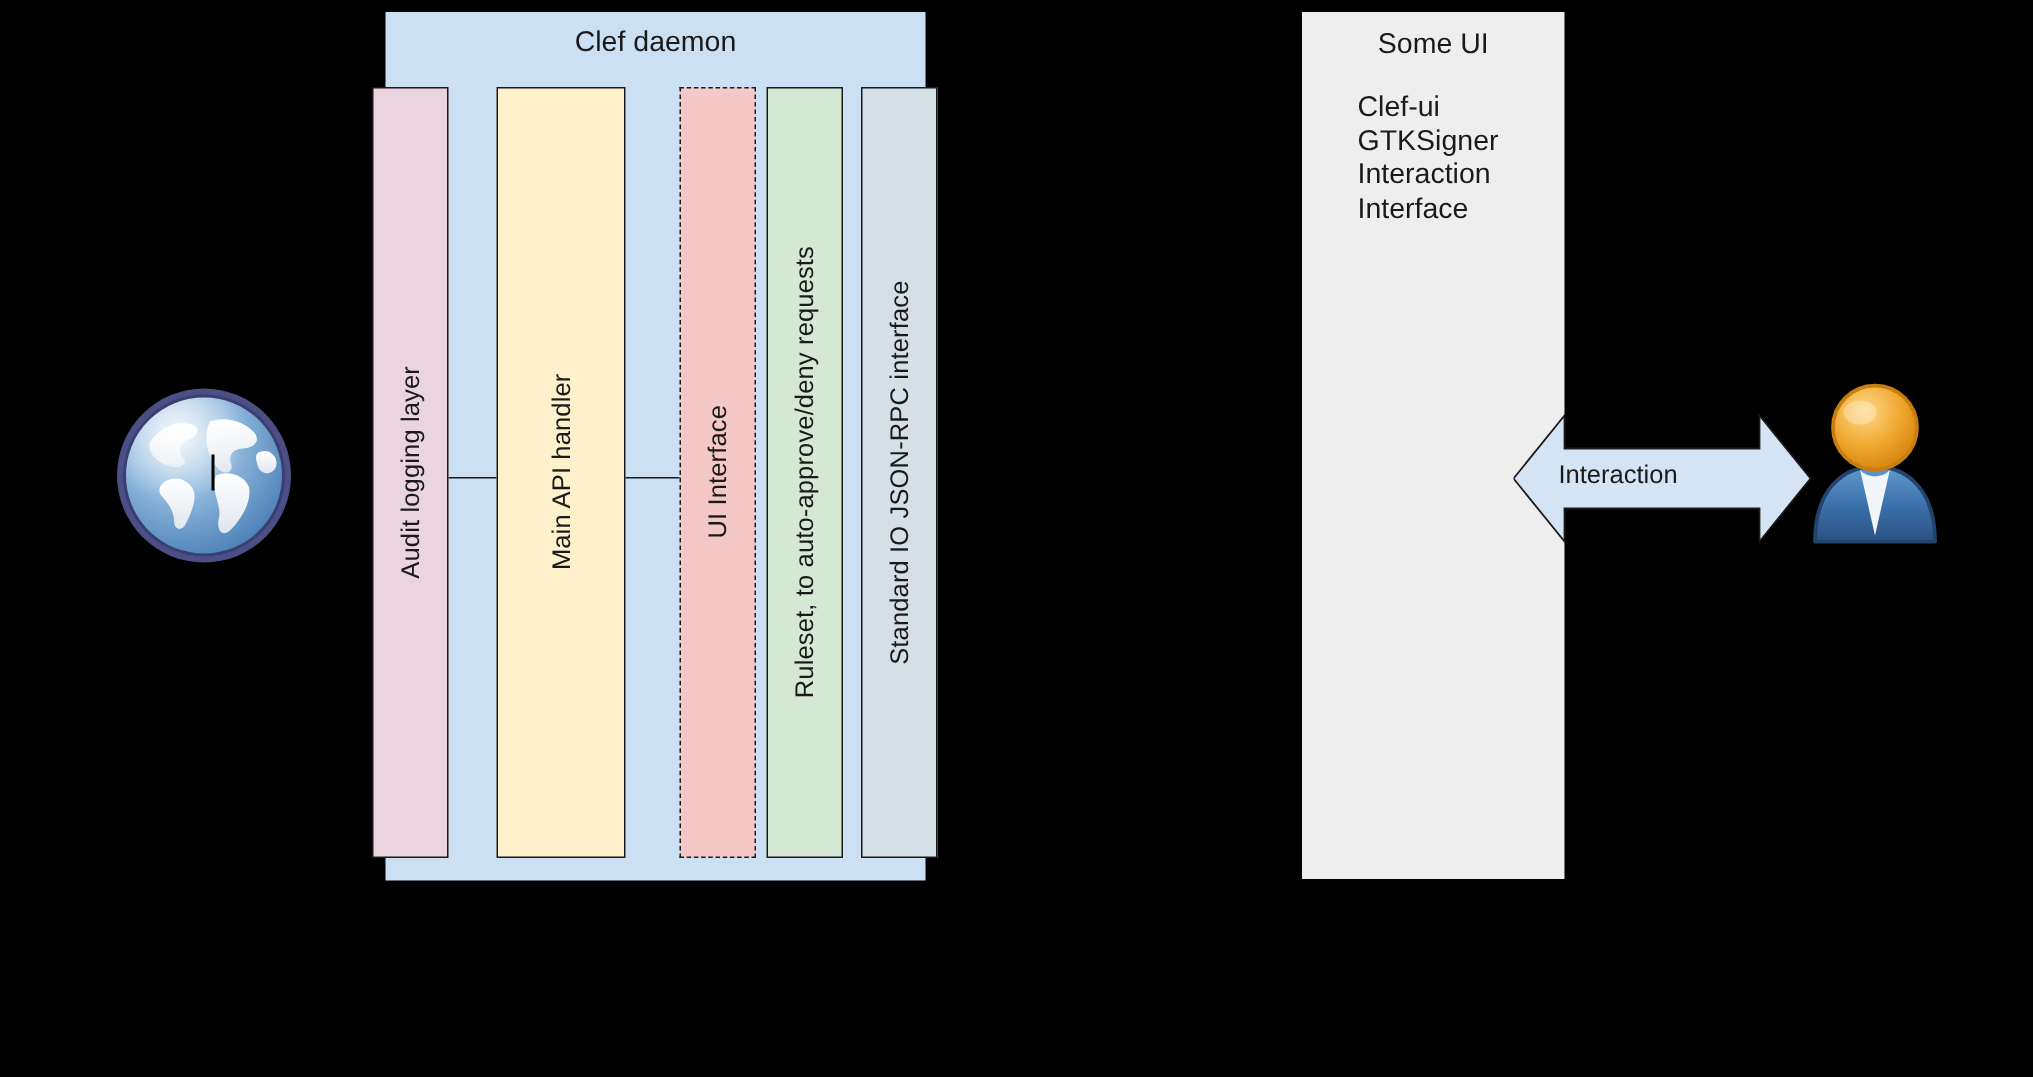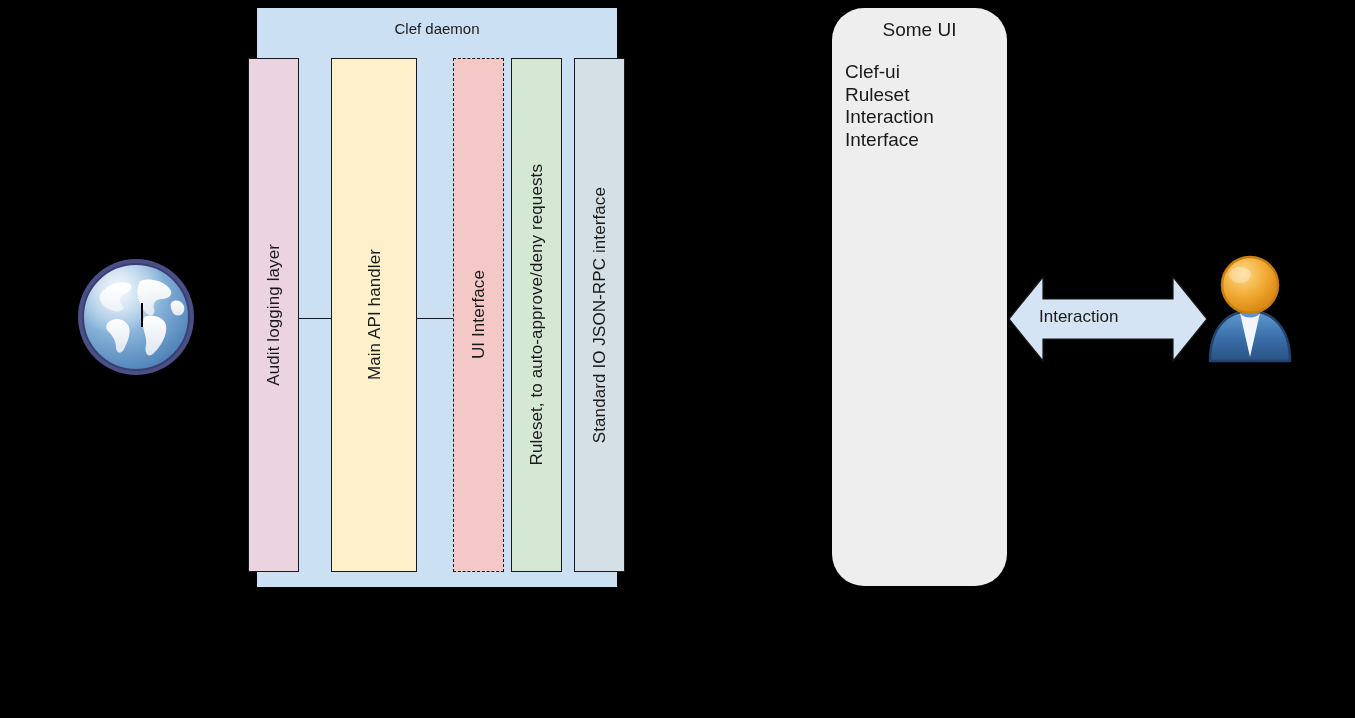--- a/index.html
+++ b/index.html
@@ -31,21 +31,21 @@
     width: 360px;
     height: 579px;
     background: #CCE0F4;
   }
   .daemon-title {
     position: absolute;
     left: 257px;
     top: 18px;
     width: 360px;
     text-align: center;
-    font-size: 15px;
+    font-size: 19px;
     line-height: 22px;
     color: #1a1a1a;
     white-space: nowrap;
   }
 
   
   .vbox {
     position: absolute;
     top: 58px;
     height: 514px;
@@ -98,46 +98,45 @@
     top: 318px;
     height: 1px;
     background: #1a1a1a;
   }
   .conn-1 { left: 298px; width: 34px; }
   .conn-2 { left: 416px; width: 38px; }
 
   
   .ui-panel {
     position: absolute;
-    left: 832px;
+    left: 868px;
     top: 8px;
     width: 175px;
     height: 578px;
     background: #EEEEEE;
-    border-radius: 32px;
   }
   .ui-panel-title {
     position: absolute;
     left: 0;
     top: 11px;
     width: 175px;
     text-align: center;
     font-size: 19px;
     line-height: 22px;
     color: #1a1a1a;
   }
   .ui-panel-list {
     position: absolute;
     left: 13px;
     top: 53px;
     font-size: 19px;
     line-height: 22.5px;
     color: #1a1a1a;
   }
-  .ui-panel-list div { white-space: nowrap; }
+  .ui-panel-list div { white-space: nowrap; margin-left: 24px; }
 
   
   .arrow {
     position: absolute;
     top: 269px;
     height: 100px;
   }
   .arrow svg { display: block; }
   .arrow-label {
     position: absolute;
@@ -192,21 +191,21 @@
     <span class="vlabel">Ruleset, to auto-approve/deny requests</span>
   </div>
   <div class="vbox box-stdio">
     <span class="vlabel">Standard IO JSON-RPC interface</span>
   </div>
 
   <div class="ui-panel">
     <div class="ui-panel-title">Some UI</div>
     <div class="ui-panel-list">
       <div>Clef-ui</div>
-      <div>Ruleset</div>
+      <div>GTKSigner</div>
       <div>Interaction</div>
       <div>Interface</div>
     </div>
   </div>
 
 
   <div class="arrow arrow-user">
     <svg width="198" height="100" viewBox="0 0 198 100">
       <polygon points="0,50 34,8 34,30 164,30 164,8 198,50 164,92 164,70 34,70 34,92" fill="#D4E4F4" stroke="#1a1a1a" stroke-width="1.2"></polygon>
     </svg>

